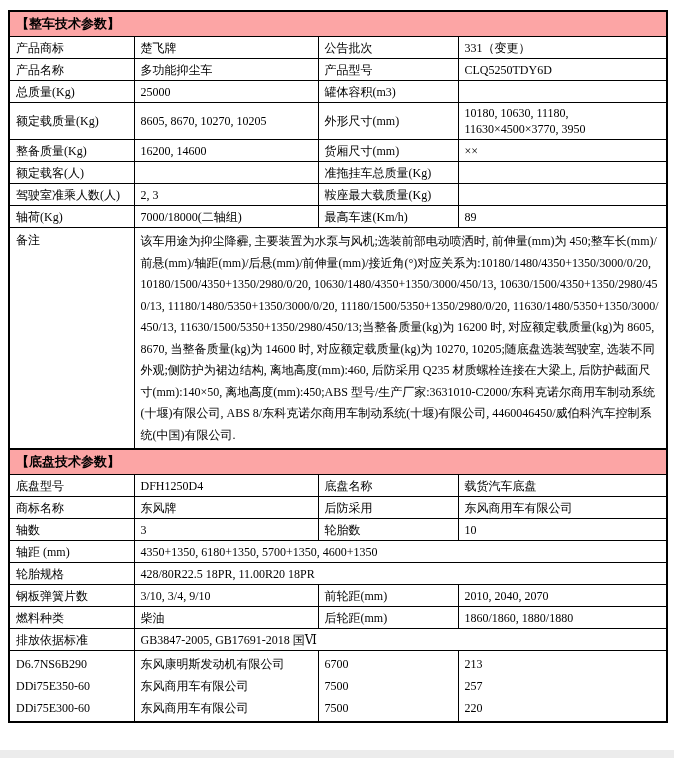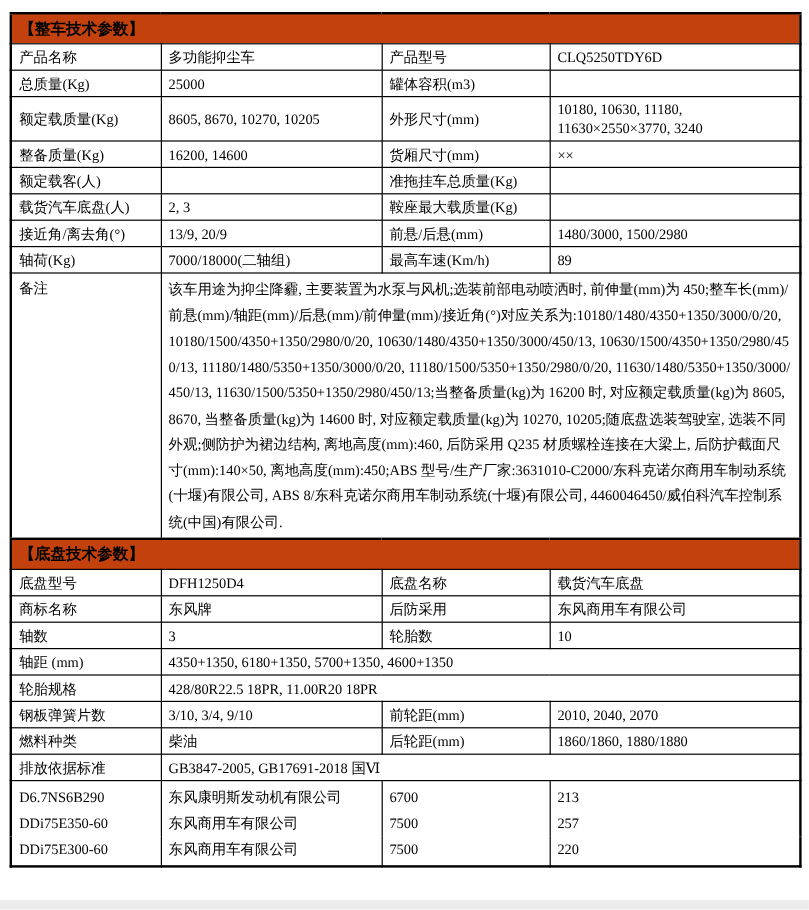--- a/index.html
+++ b/index.html
@@ -24,21 +24,21 @@
   }
   td {
     border: 1px solid #000;
     font-size: 12px;
     line-height: 16px;
     padding: 2px 6px;
     vertical-align: middle;
     overflow: hidden;
   }
   tr.section-title td {
-    background: #c2410c;
+    background: #fca5a5;
     font-weight: bold;
     font-size: 13px;
     border-top: 2px solid #000;
     border-bottom: 1px solid #000;
     height: 20px;
   }
   td.label { }
   td.value { }
   tr.std td { height: 17px; }
   td.remark-label { vertical-align: top; padding-top: 4px; }
@@ -80,60 +80,60 @@
         <col style="width:140px">
         <col style="width:209px">
     </colgroup>
 
     <tbody>
         <tr class="section-title">
       <td colspan="4">【整车技术参数】</td>
     </tr>
 
     <tr class="std">
+      <td class="label">产品商标</td>
+      <td class="value">楚飞牌</td>
+      <td class="label">公告批次</td>
+      <td class="value">331（变更）</td>
+    </tr>
+    <tr class="std">
       <td class="label">产品名称</td>
       <td class="value">多功能抑尘车</td>
       <td class="label">产品型号</td>
       <td class="value">CLQ5250TDY6D</td>
     </tr>
     <tr class="std">
       <td class="label">总质量(Kg)</td>
       <td class="value">25000</td>
       <td class="label">罐体容积(m3)</td>
       <td class="value"></td>
     </tr>
     <tr class="std">
       <td class="label">额定载质量(Kg)</td>
       <td class="value">8605, 8670, 10270, 10205</td>
       <td class="label">外形尺寸(mm)</td>
-      <td class="value">10180, 10630, 11180, 11630×2550×3770, 3240</td>
+      <td class="value">10180, 10630, 11180, 11630×4500×3770, 3950</td>
     </tr>
     <tr class="std">
       <td class="label">整备质量(Kg)</td>
       <td class="value">16200, 14600</td>
       <td class="label">货厢尺寸(mm)</td>
       <td class="value">××</td>
     </tr>
     <tr class="std">
       <td class="label">额定载客(人)</td>
       <td class="value"></td>
       <td class="label">准拖挂车总质量(Kg)</td>
       <td class="value"></td>
     </tr>
     <tr class="std">
-      <td class="label">载货汽车底盘(人)</td>
+      <td class="label">驾驶室准乘人数(人)</td>
       <td class="value">2, 3</td>
       <td class="label">鞍座最大载质量(Kg)</td>
       <td class="value"></td>
-    </tr>
-    <tr class="std">
-      <td class="label">接近角/离去角(°)</td>
-      <td class="value">13/9, 20/9</td>
-      <td class="label">前悬/后悬(mm)</td>
-      <td class="value">1480/3000, 1500/2980</td>
     </tr>
     <tr class="std">
       <td class="label">轴荷(Kg)</td>
       <td class="value">7000/18000(二轴组)</td>
       <td class="label">最高车速(Km/h)</td>
       <td class="value">89</td>
     </tr>
 
     <tr>
       <td class="label remark-label">备注</td>

